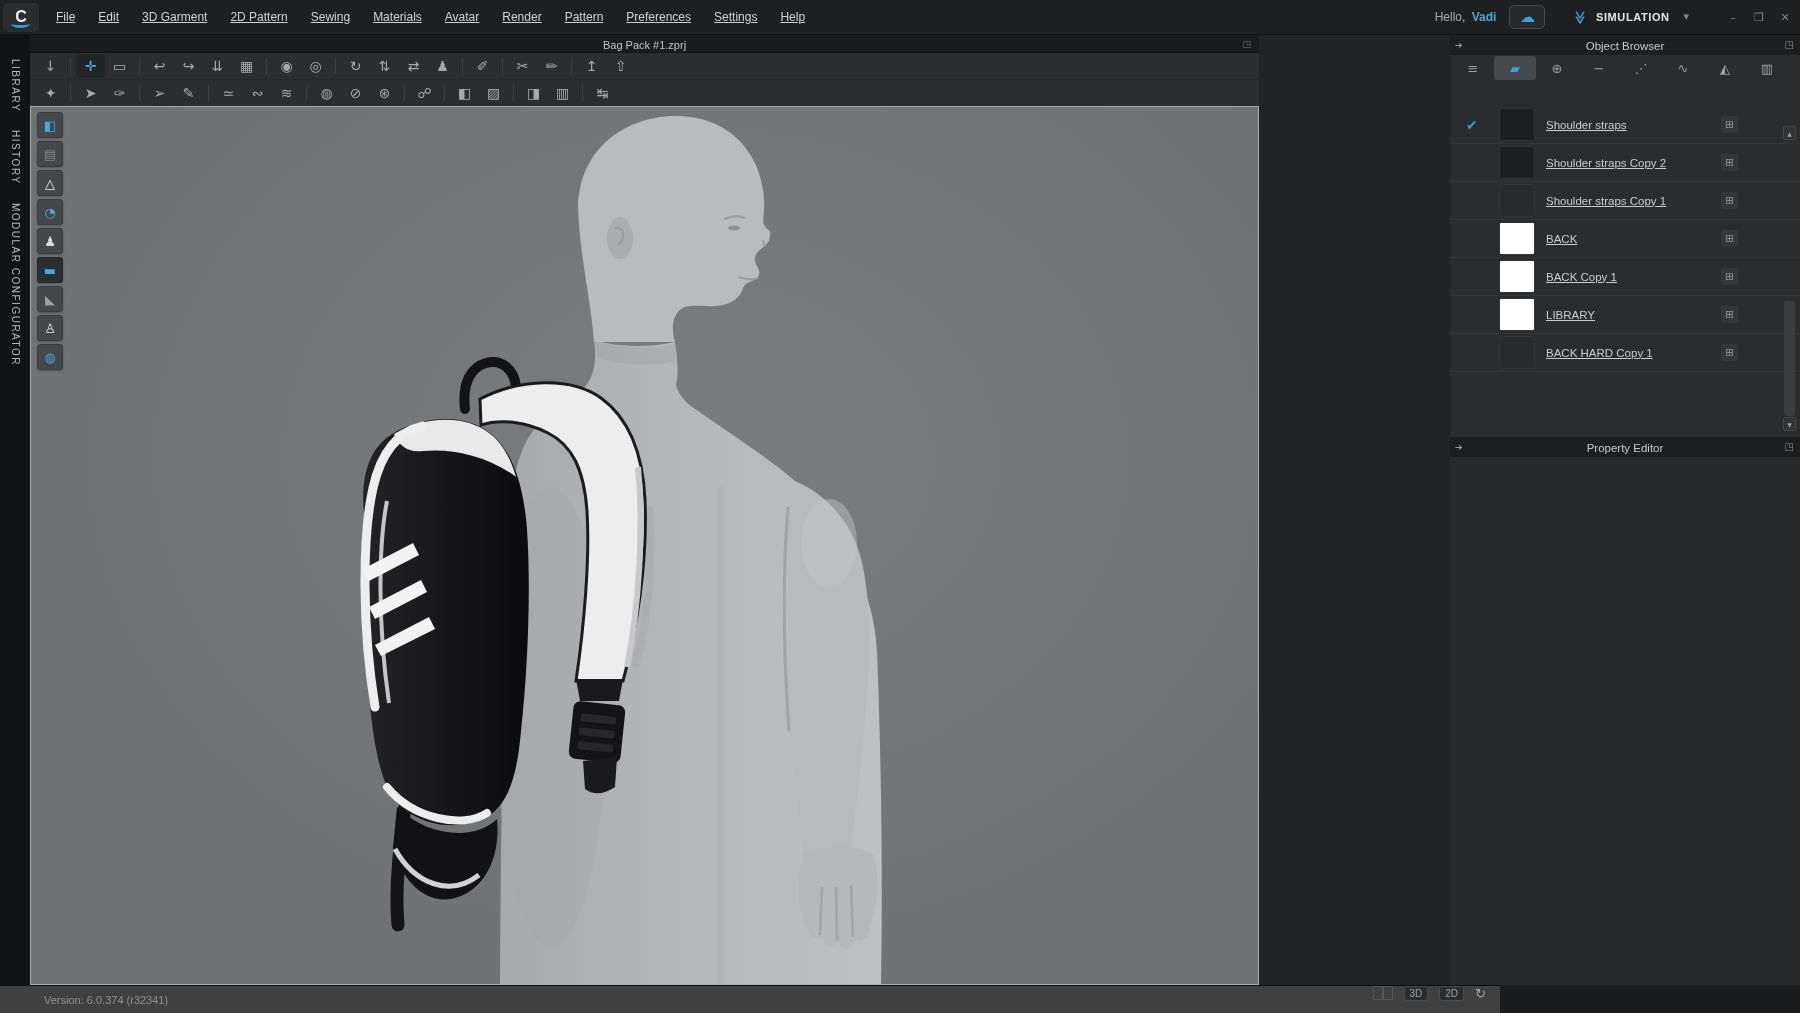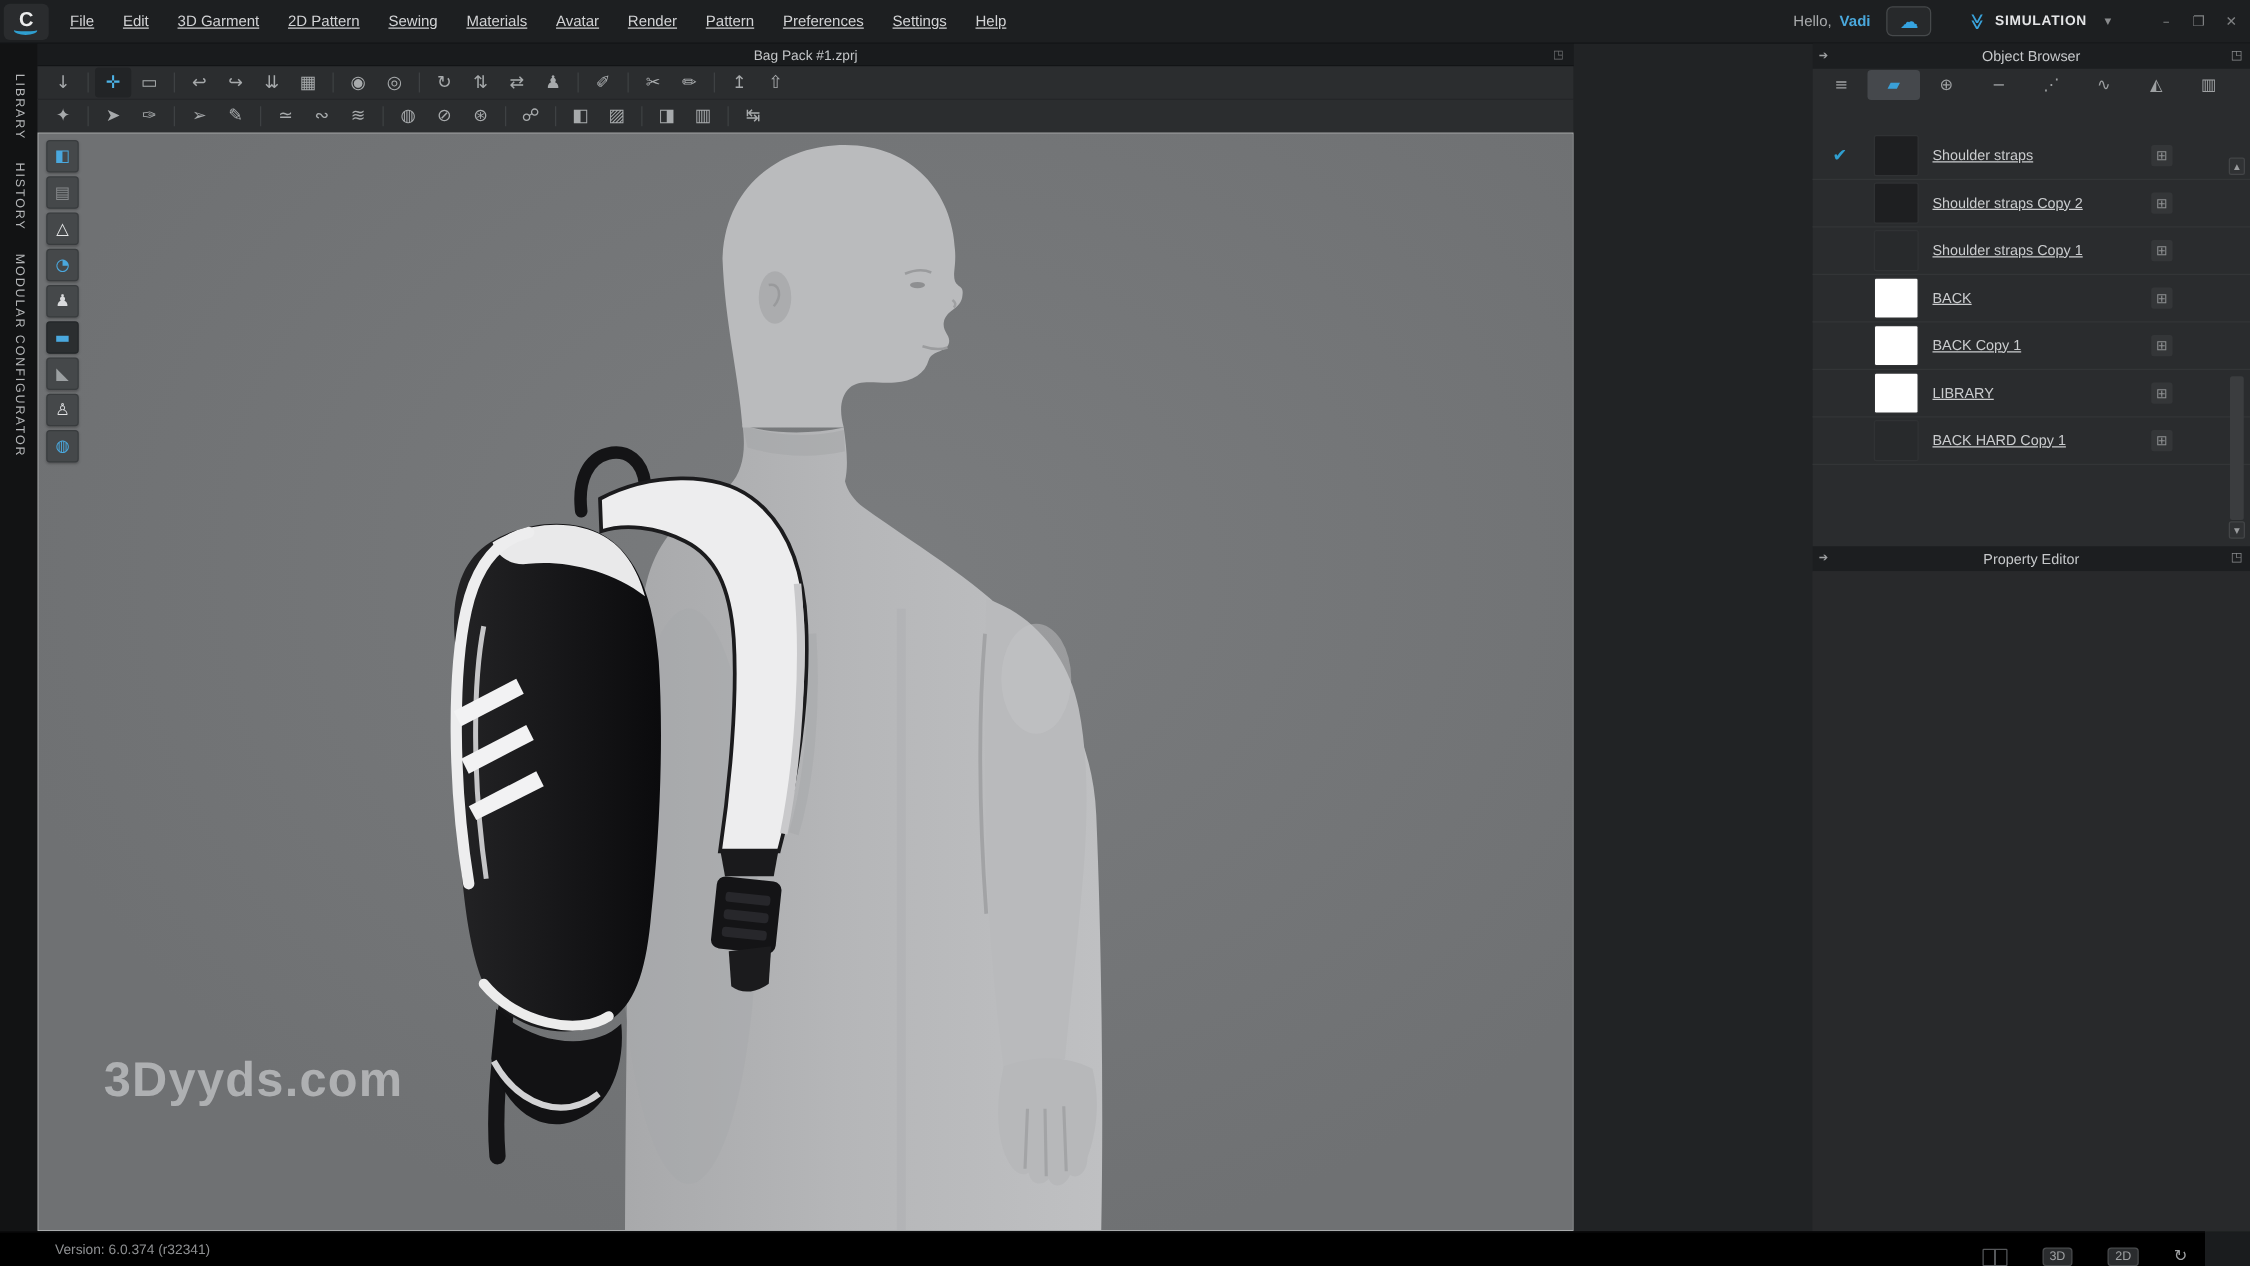--- a/index.html
+++ b/index.html
@@ -93,24 +93,24 @@
   #vscroll{position:absolute;right:3px;top:71px;width:14px;height:362px;}
   .scbtn{position:absolute;left:0;width:13px;height:14px;background:#303234;border:1px solid #434547;
          border-radius:2px;box-sizing:border-box;display:flex;align-items:center;justify-content:center;
          font-size:6px;color:#9a9c9e;font-family:"DejaVu Sans",sans-serif;}
   #scup{top:20px;} #scdown{top:311px;}
   #scthumb{position:absolute;left:1px;top:195px;width:11px;height:115px;background:#3b3d3f;border-radius:2px;}
   #pehead{top:402px;}
   #pbody{position:absolute;left:0;top:422px;width:350px;height:528px;background:#28292b;}
 
   
-  #statusbar{position:absolute;left:0;top:985px;width:1764px;height:28px;background:#000000;
+  #statusbar{position:absolute;left:0;top:985px;width:1500px;height:28px;background:#404040;
              border-top:1px solid #0c0d0e;box-sizing:border-box;display:flex;align-items:center;}
   .ver{margin-left:44px;font-size:11px;color:#8f9193;}
-  #sbright{position:absolute;right:14px;top:0;height:27px;display:flex;align-items:flex-end;gap:28px;}
+  #sbright{position:absolute;right:14px;top:0;height:27px;display:flex;align-items:flex-start;gap:11px;}
   .splitic{width:18px;height:12px;border:1px solid #55575a;border-radius:1px;
            background:linear-gradient(to right,transparent 47%,#55575a 47%,#55575a 53%,transparent 53%);}
   .sbtn{border:1px solid #4a4c4e;border-radius:3px;padding:1px 5px;font-size:10px;color:#9fa1a3;background:#2a2c2e;}
   .refresh{font-family:"DejaVu Sans",sans-serif;font-size:13px;color:#9fa1a3;}
 </style>
 </head>
 <body>
 
 <div id="app">
 
@@ -317,21 +317,20 @@
     <span class="vt ico" style="color: rgb(74, 168, 222);">◧</span>
         <span class="vt ico" style="color: rgb(133, 136, 138);">▤</span>
         <span class="vt ico" style="color: rgb(230, 231, 232);">△</span>
         <span class="vt ico" style="color: rgb(74, 168, 222);">◔</span>
         <span class="vt ico" style="color: rgb(217, 218, 220);">♟</span>
         <span class="vt ico active" style="color: rgb(74, 168, 222);">▬</span>
         <span class="vt ico" style="color: rgb(156, 160, 162);">◣</span>
         <span class="vt ico" style="color: rgb(226, 227, 229);">♙</span>
         <span class="vt ico" style="color: rgb(74, 168, 222);">◍</span>
       </div>
-    <div id="watermark">3Dyyds.com</div>
   </div>
 
   <div id="rightfill"></div>
 
   <aside id="panel">
     <div class="phead" id="obhead">
       <span class="collapse ico">➔</span>
       <span class="ptitle">Object Browser</span>
       <span class="popup ico">◳</span>
     </div>

